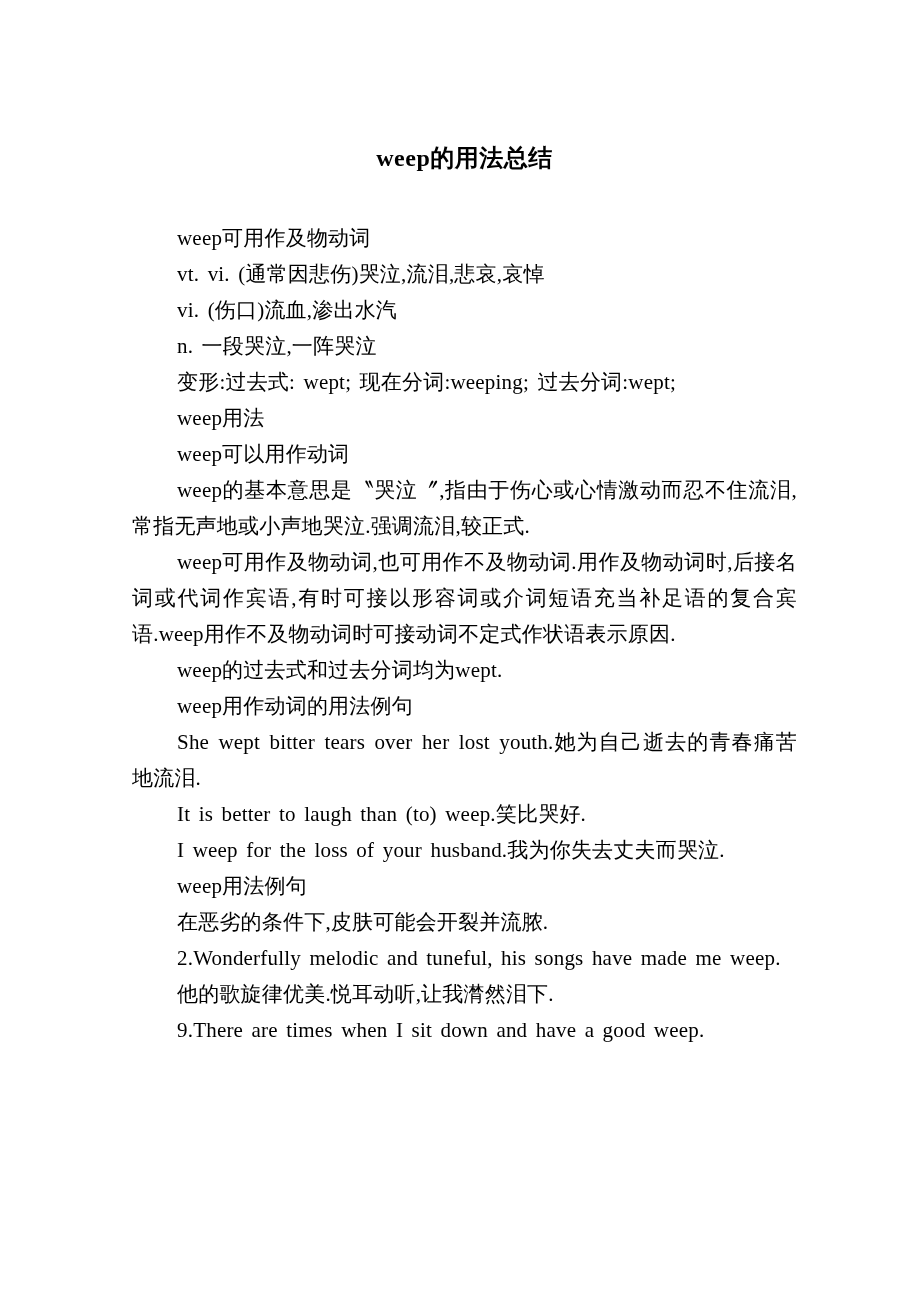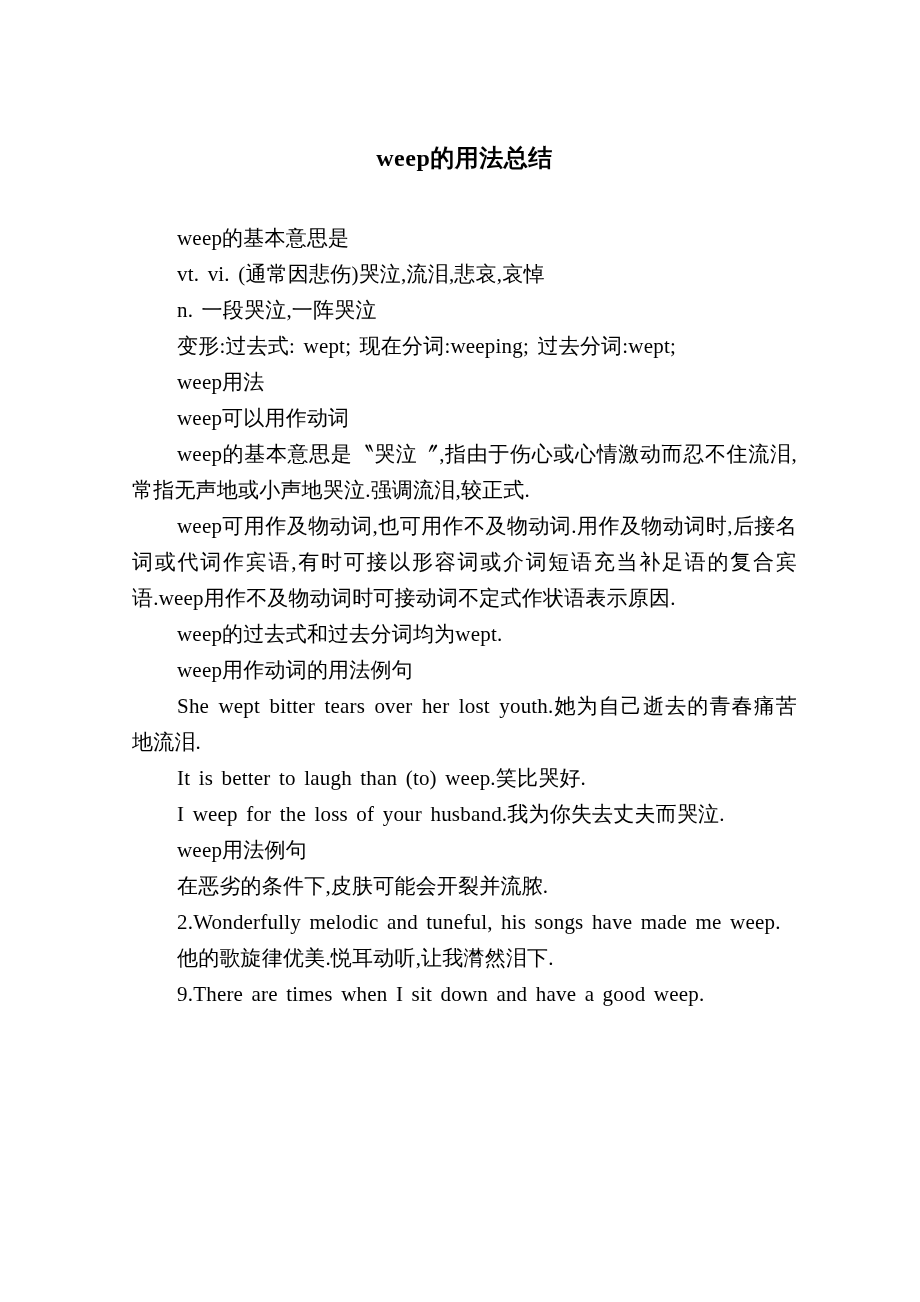--- a/index.html
+++ b/index.html
@@ -38,22 +38,23 @@
     word-spacing: 3px;
     letter-spacing: 0.2px;
   }
 </style>
 </head>
 <body>
 
 <div class="page">
   <h1 class="doc-title">weep的用法总结</h1>
   <div class="doc-body">
-      <p>weep的基本意思是</p>
+      <p>weep可用作及物动词</p>
       <p>vt. vi. (通常因悲伤)哭泣,流泪,悲哀,哀悼</p>
+      <p>vi. (伤口)流血,渗出水汽</p>
       <p>n. 一段哭泣,一阵哭泣</p>
       <p>变形:过去式: wept; 现在分词:weeping; 过去分词:wept;</p>
       <p>weep用法</p>
       <p>weep可以用作动词</p>
       <p>weep的基本意思是〝哭泣〞,指由于伤心或心情激动而忍不住流泪,常指无声地或小声地哭泣.强调流泪,较正式.</p>
       <p>weep可用作及物动词,也可用作不及物动词.用作及物动词时,后接名词或代词作宾语,有时可接以形容词或介词短语充当补足语的复合宾语.weep用作不及物动词时可接动词不定式作状语表示原因.</p>
       <p>weep的过去式和过去分词均为wept.</p>
       <p>weep用作动词的用法例句</p>
       <p>She wept bitter tears over her lost youth.她为自己逝去的青春痛苦地流泪.</p>
       <p>It is better to laugh than (to) weep.笑比哭好.</p>

